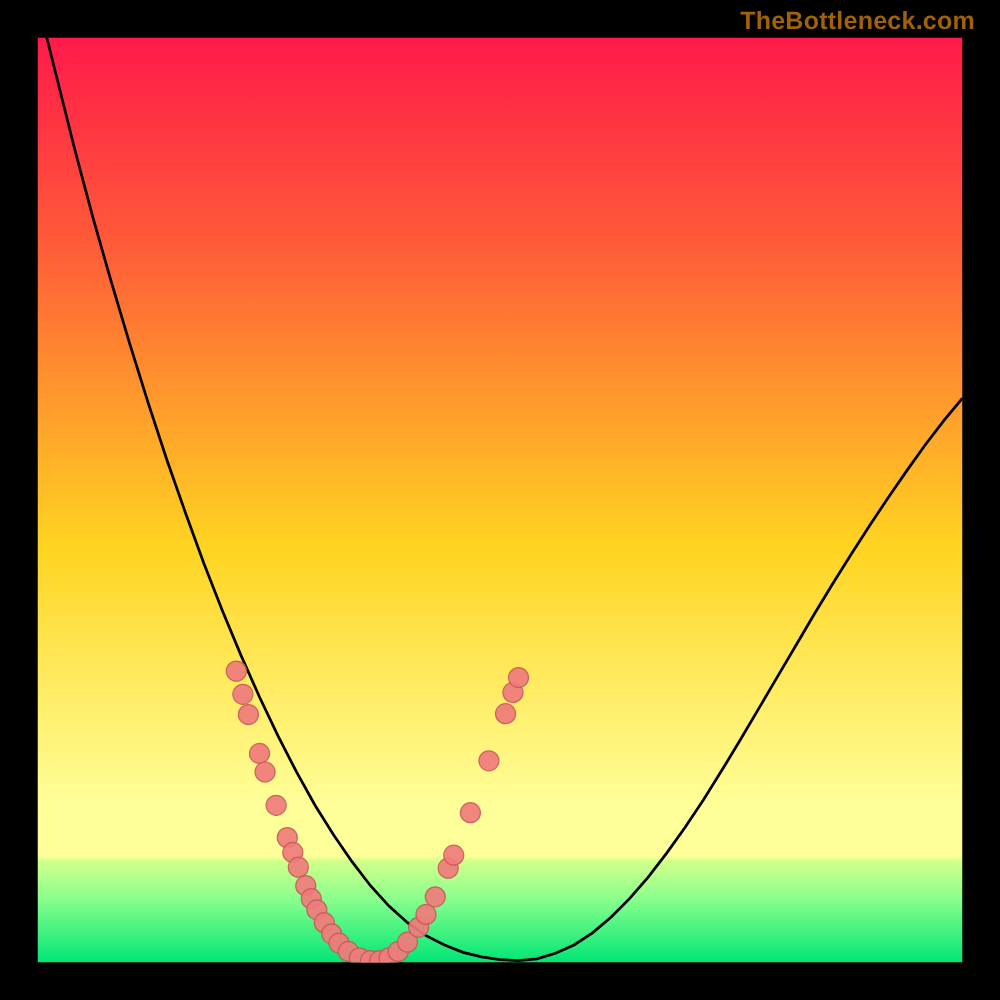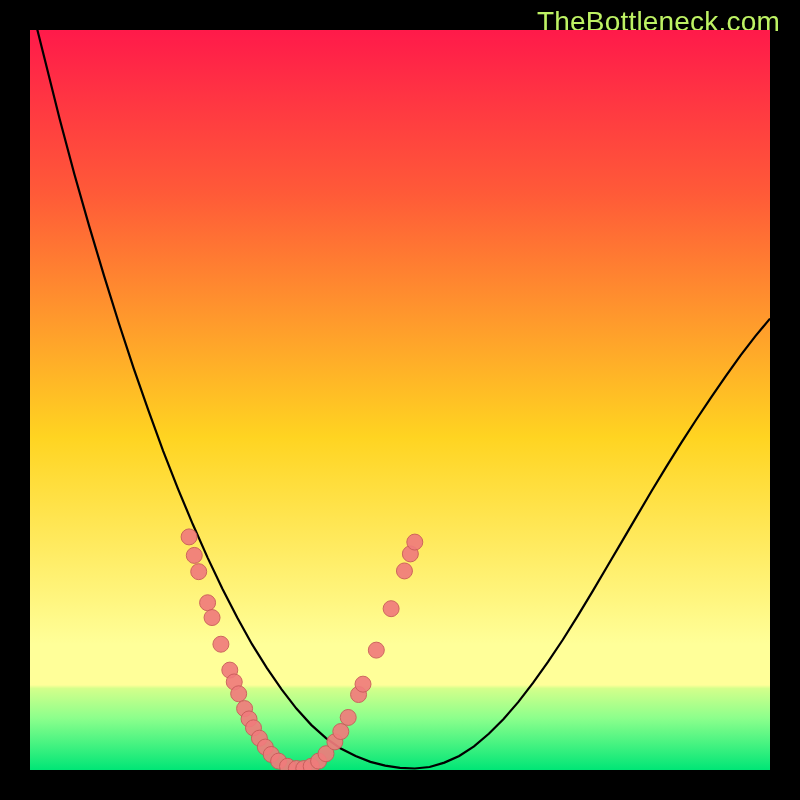--- a/index.html
+++ b/index.html
@@ -20,23 +20,23 @@
     position: absolute;
     left: 30px;
     top: 30px;
     width: 740px;
     height: 740px;
   }
   .watermark {
     position: absolute;
     top: 6px;
     right: 20px;
-    color: #bef264;
-    font-size: 28px;
-    font-weight: 400;
+    color: #a16207;
+    font-size: 20px;
+    font-weight: 700;
     letter-spacing: 0.2px;
   }
 </style>
 </head>
 <body>
 
 <div class="frame">
   <div class="watermark">TheBottleneck.com</div>
   <div class="plot-area">
     <svg id="plot-svg" width="740" height="740" viewBox="0 0 740 740">

